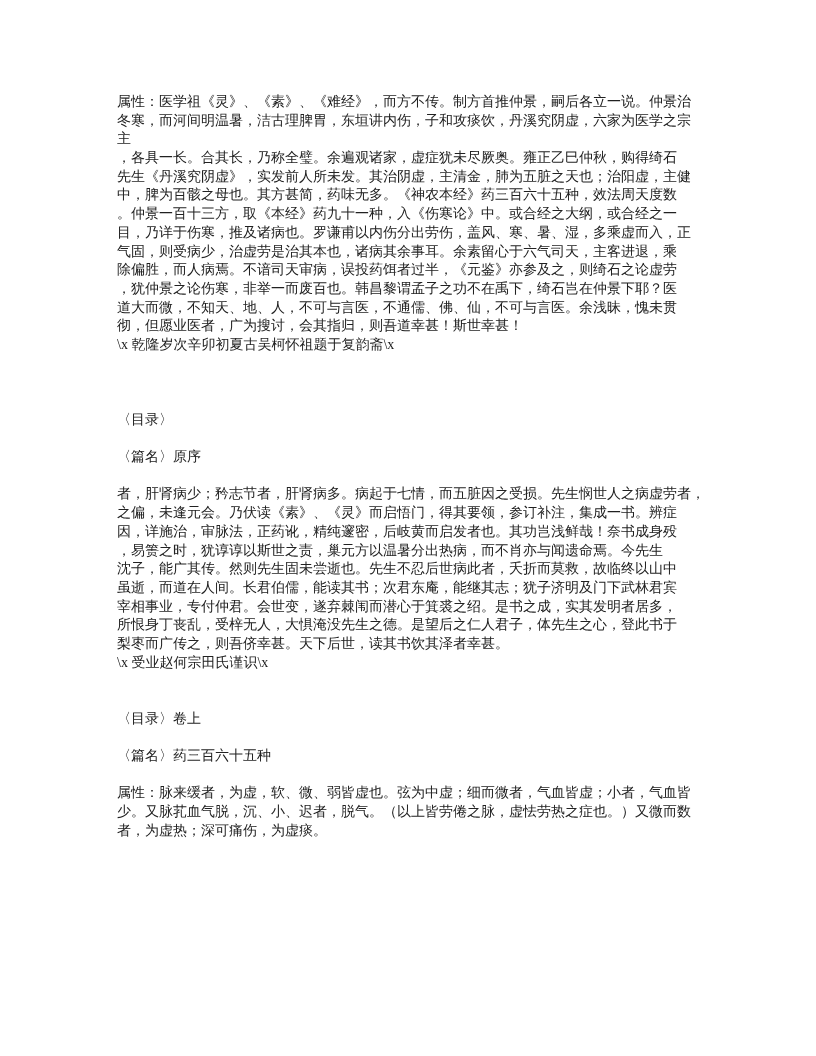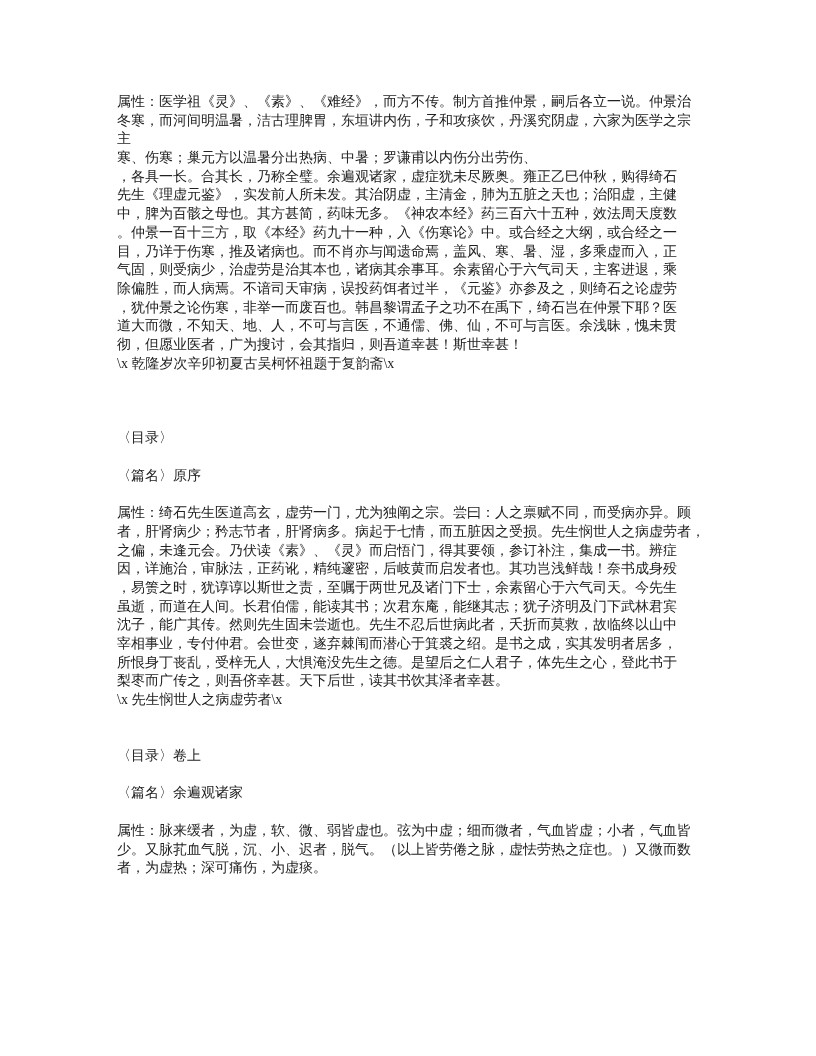--- a/index.html
+++ b/index.html
@@ -31,53 +31,51 @@
   }
 </style>
 </head>
 <body>
 
 <div class="page">
   <div class="doc">
       <div class="line">属性：医学祖《灵》、《素》、《难经》，而方不传。制方首推仲景，嗣后各立一说。仲景治</div>
       <div class="line">冬寒，而河间明温暑，洁古理脾胃，东垣讲内伤，子和攻痰饮，丹溪究阴虚，六家为医学之宗</div>
       <div class="line">主</div>
-      <div class="line">寒、伤寒；巢元方以温暑分出热病、中暑；罗谦甫以内伤分出劳伤、</div>
       <div class="line">，各具一长。合其长，乃称全璧。余遍观诸家，虚症犹未尽厥奥。雍正乙巳仲秋，购得绮石</div>
-      <div class="line">先生《理虚元鉴》，实发前人所未发。其治阴虚，主清金，肺为五脏之天也；治阳虚，主健</div>
+      <div class="line">先生《丹溪究阴虚》，实发前人所未发。其治阴虚，主清金，肺为五脏之天也；治阳虚，主健</div>
       <div class="line">中，脾为百骸之母也。其方甚简，药味无多。《神农本经》药三百六十五种，效法周天度数</div>
       <div class="line">。仲景一百十三方，取《本经》药九十一种，入《伤寒论》中。或合经之大纲，或合经之一</div>
-      <div class="line">目，乃详于伤寒，推及诸病也。而不肖亦与闻遗命焉，盖风、寒、暑、湿，多乘虚而入，正</div>
+      <div class="line">目，乃详于伤寒，推及诸病也。罗谦甫以内伤分出劳伤，盖风、寒、暑、湿，多乘虚而入，正</div>
       <div class="line">气固，则受病少，治虚劳是治其本也，诸病其余事耳。余素留心于六气司天，主客进退，乘</div>
       <div class="line">除偏胜，而人病焉。不谙司天审病，误投药饵者过半，《元鉴》亦参及之，则绮石之论虚劳</div>
       <div class="line">，犹仲景之论伤寒，非举一而废百也。韩昌黎谓孟子之功不在禹下，绮石岂在仲景下耶？医</div>
       <div class="line">道大而微，不知天、地、人，不可与言医，不通儒、佛、仙，不可与言医。余浅昧，愧未贯</div>
       <div class="line">彻，但愿业医者，广为搜讨，会其指归，则吾道幸甚！斯世幸甚！</div>
       <div class="line">\x 乾隆岁次辛卯初夏古吴柯怀祖题于复韵斋\x</div>
       <div class="line"></div>
       <div class="line"></div>
       <div class="line"></div>
       <div class="line">〈目录〉</div>
       <div class="line"></div>
       <div class="line">〈篇名〉原序</div>
       <div class="line"></div>
-      <div class="line">属性：绮石先生医道高玄，虚劳一门，尤为独阐之宗。尝曰：人之禀赋不同，而受病亦异。顾</div>
       <div class="line">者，肝肾病少；矜志节者，肝肾病多。病起于七情，而五脏因之受损。先生悯世人之病虚劳者，</div>
       <div class="line">之偏，未逢元会。乃伏读《素》、《灵》而启悟门，得其要领，参订补注，集成一书。辨症</div>
       <div class="line">因，详施治，审脉法，正药讹，精纯邃密，后岐黄而启发者也。其功岂浅鲜哉！奈书成身殁</div>
-      <div class="line">，易箦之时，犹谆谆以斯世之责，至嘱于两世兄及诸门下士，余素留心于六气司天。今先生</div>
+      <div class="line">，易箦之时，犹谆谆以斯世之责，巢元方以温暑分出热病，而不肖亦与闻遗命焉。今先生</div>
+      <div class="line">沈子，能广其传。然则先生固未尝逝也。先生不忍后世病此者，夭折而莫救，故临终以山中</div>
       <div class="line">虽逝，而道在人间。长君伯儒，能读其书；次君东庵，能继其志；犹子济明及门下武林君宾</div>
-      <div class="line">沈子，能广其传。然则先生固未尝逝也。先生不忍后世病此者，夭折而莫救，故临终以山中</div>
       <div class="line">宰相事业，专付仲君。会世变，遂弃棘闱而潜心于箕裘之绍。是书之成，实其发明者居多，</div>
       <div class="line">所恨身丁丧乱，受梓无人，大惧淹没先生之德。是望后之仁人君子，体先生之心，登此书于</div>
       <div class="line">梨枣而广传之，则吾侪幸甚。天下后世，读其书饮其泽者幸甚。</div>
-      <div class="line">\x 先生悯世人之病虚劳者\x</div>
+      <div class="line">\x 受业赵何宗田氏谨识\x</div>
       <div class="line"></div>
       <div class="line"></div>
       <div class="line">〈目录〉卷上</div>
       <div class="line"></div>
-      <div class="line">〈篇名〉余遍观诸家</div>
+      <div class="line">〈篇名〉药三百六十五种</div>
       <div class="line"></div>
       <div class="line">属性：脉来缓者，为虚，软、微、弱皆虚也。弦为中虚；细而微者，气血皆虚；小者，气血皆</div>
       <div class="line">少。又脉芤血气脱，沉、小、迟者，脱气。（以上皆劳倦之脉，虚怯劳热之症也。）又微而数</div>
       <div class="line">者，为虚热；深可痛伤，为虚痰。</div>
     </div>
 </div>
 
 </body></html>

